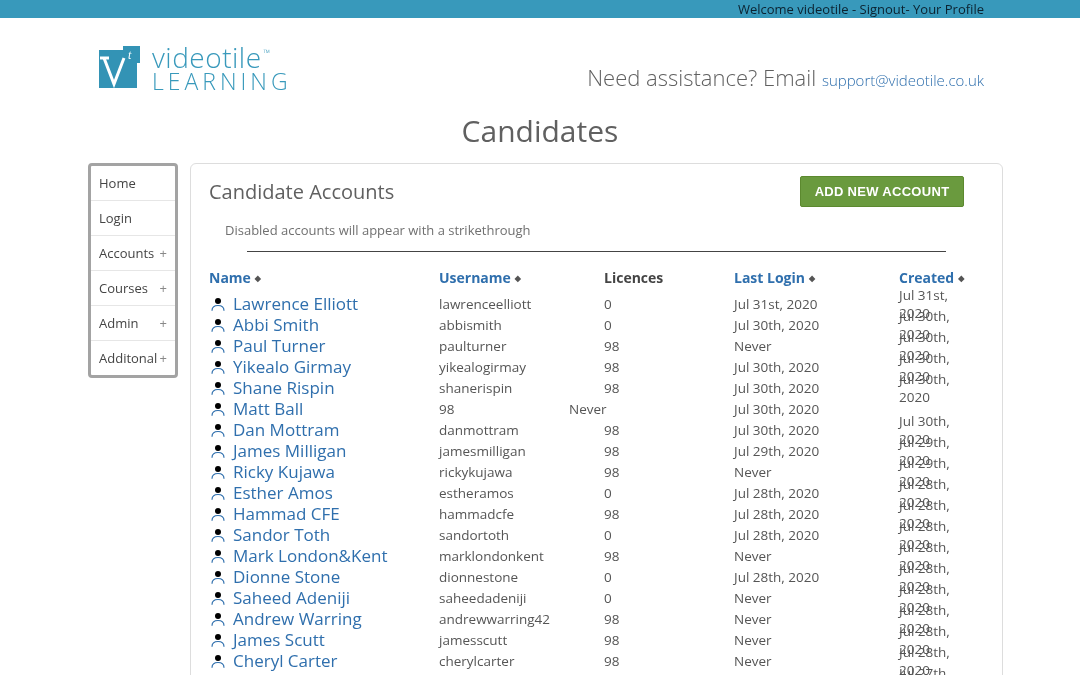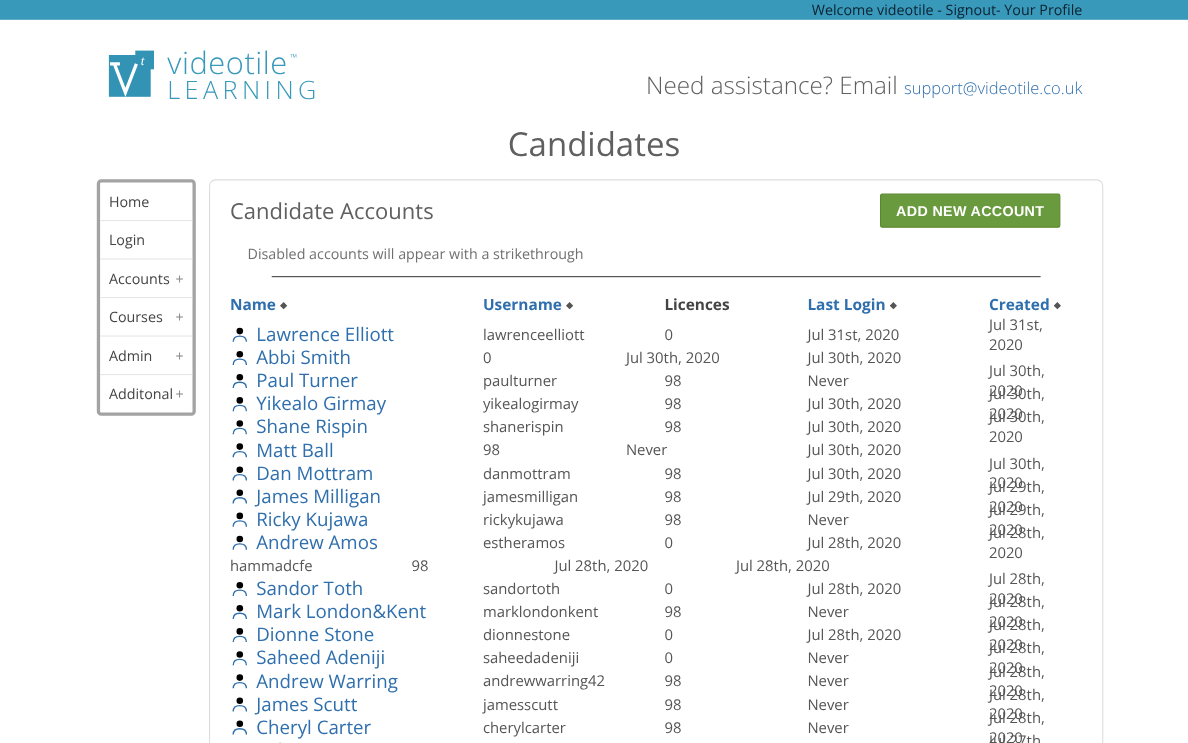--- a/index.html
+++ b/index.html
@@ -208,20 +208,21 @@
             <div class="col-cre txt">Jul 31st, 2020</div>
           </div>
           <div class="trow">
             <div class="col-name">
               <svg class="person-icon" viewBox="0 0 24 24">
                 <circle cx="12" cy="8" r="4"></circle>
                 <path d="M4 21 C4 15 9 14 12 14 C15 14 20 15 20 21"></path>
               </svg>
               <a class="nm">Abbi Smith</a>
             </div>
+            <div class="col-user txt">abbismith</div>
             <div class="col-lic txt">0</div>
             <div class="col-last txt">Jul 30th, 2020</div>
             <div class="col-cre txt">Jul 30th, 2020</div>
           </div>
           <div class="trow">
             <div class="col-name">
               <svg class="person-icon" viewBox="0 0 24 24">
                 <circle cx="12" cy="8" r="4"></circle>
                 <path d="M4 21 C4 15 9 14 12 14 C15 14 20 15 20 21"></path>
               </svg>
@@ -308,28 +309,35 @@
             <div class="col-lic txt">98</div>
             <div class="col-last txt">Never</div>
             <div class="col-cre txt">Jul 29th, 2020</div>
           </div>
           <div class="trow">
             <div class="col-name">
               <svg class="person-icon" viewBox="0 0 24 24">
                 <circle cx="12" cy="8" r="4"></circle>
                 <path d="M4 21 C4 15 9 14 12 14 C15 14 20 15 20 21"></path>
               </svg>
-              <a class="nm">Andrew Amos</a>
+              <a class="nm">Esther Amos</a>
             </div>
             <div class="col-user txt">estheramos</div>
             <div class="col-lic txt">0</div>
             <div class="col-last txt">Jul 28th, 2020</div>
             <div class="col-cre txt">Jul 28th, 2020</div>
           </div>
           <div class="trow">
+            <div class="col-name">
+              <svg class="person-icon" viewBox="0 0 24 24">
+                <circle cx="12" cy="8" r="4"></circle>
+                <path d="M4 21 C4 15 9 14 12 14 C15 14 20 15 20 21"></path>
+              </svg>
+              <a class="nm">Hammad CFE</a>
+            </div>
             <div class="col-user txt">hammadcfe</div>
             <div class="col-lic txt">98</div>
             <div class="col-last txt">Jul 28th, 2020</div>
             <div class="col-cre txt">Jul 28th, 2020</div>
           </div>
           <div class="trow">
             <div class="col-name">
               <svg class="person-icon" viewBox="0 0 24 24">
                 <circle cx="12" cy="8" r="4"></circle>
                 <path d="M4 21 C4 15 9 14 12 14 C15 14 20 15 20 21"></path>

